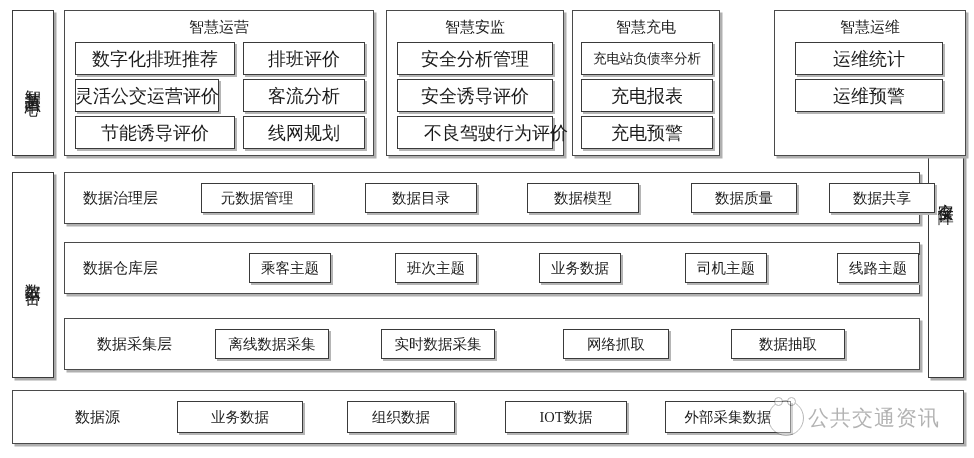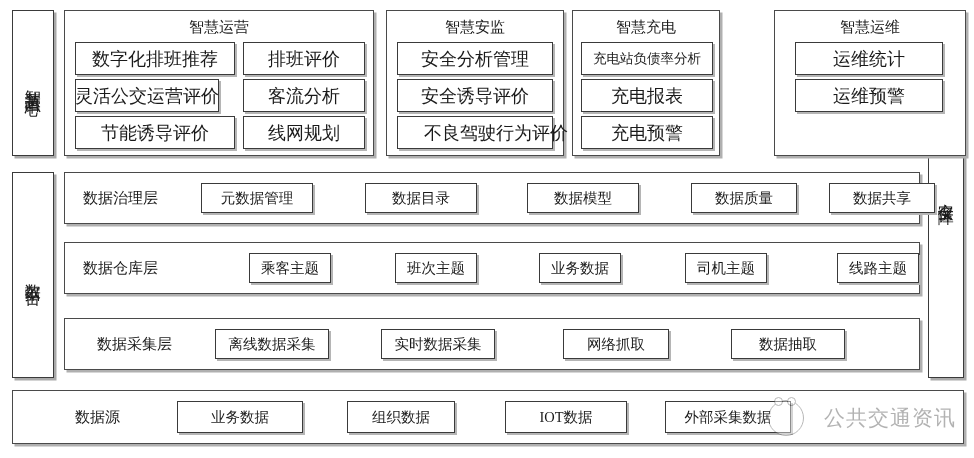--- a/index.html
+++ b/index.html
@@ -117,21 +117,21 @@
 
   
   #watermark {
     position: absolute;
     left: 768px;
     top: 392px;
     width: 205px;
     height: 52px;
     display: flex;
     align-items: center;
-    gap: 20px;
+    gap: 4px;
     opacity: 0.42;
     pointer-events: none;
   }
   #wm-mark {
     flex: 0 0 auto;
     width: 34px; height: 34px;
     border: 1.6px solid #555;
     border-radius: 50%;
     position: relative;
     background: #fff;

